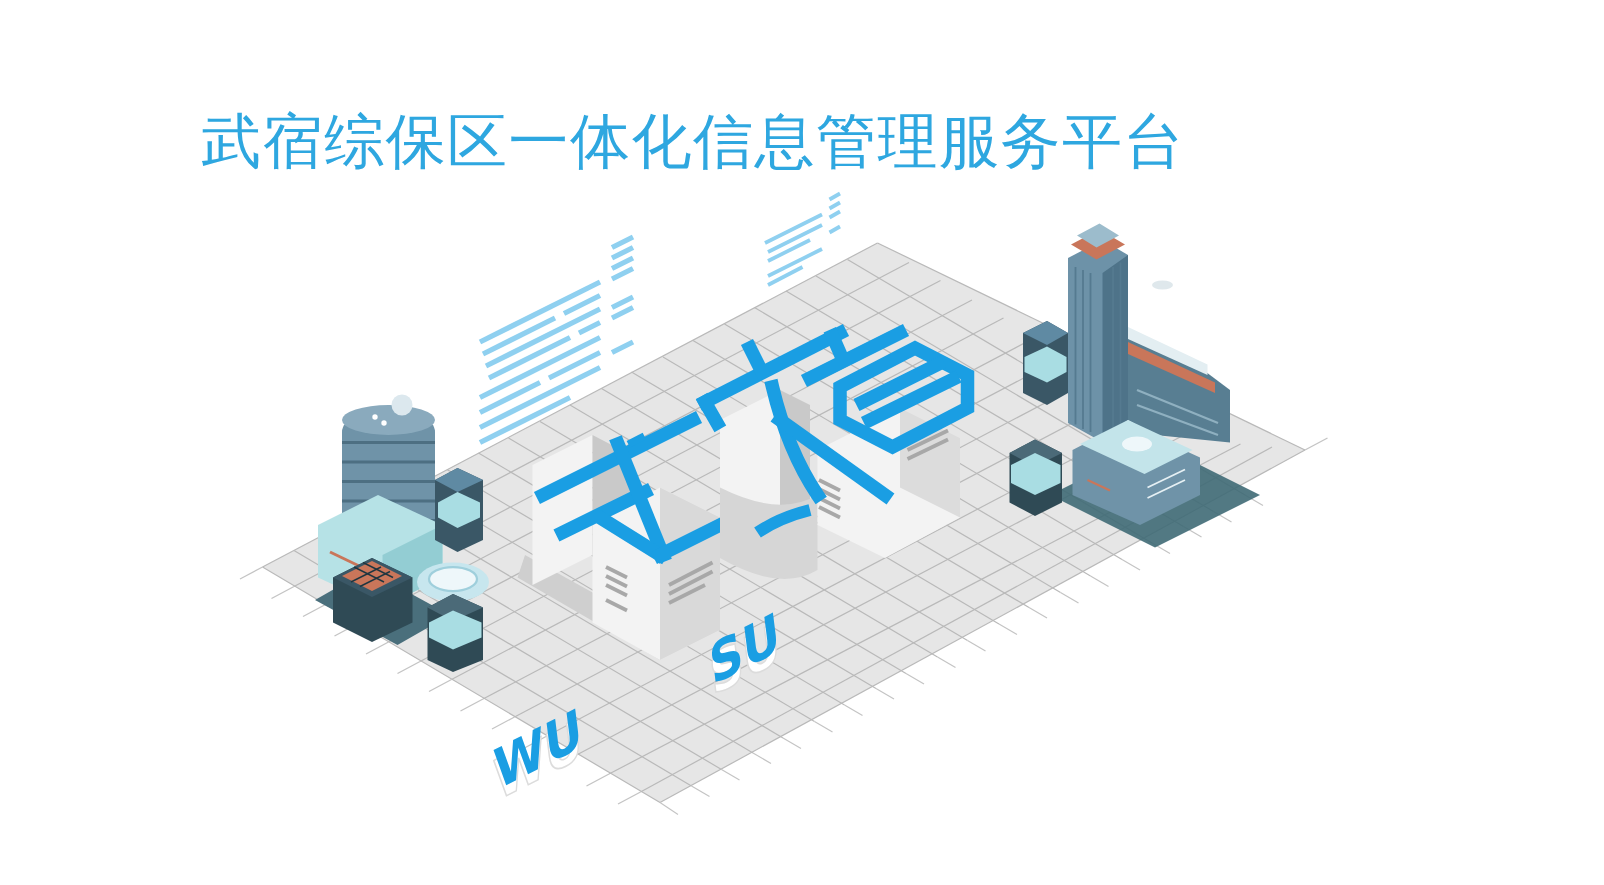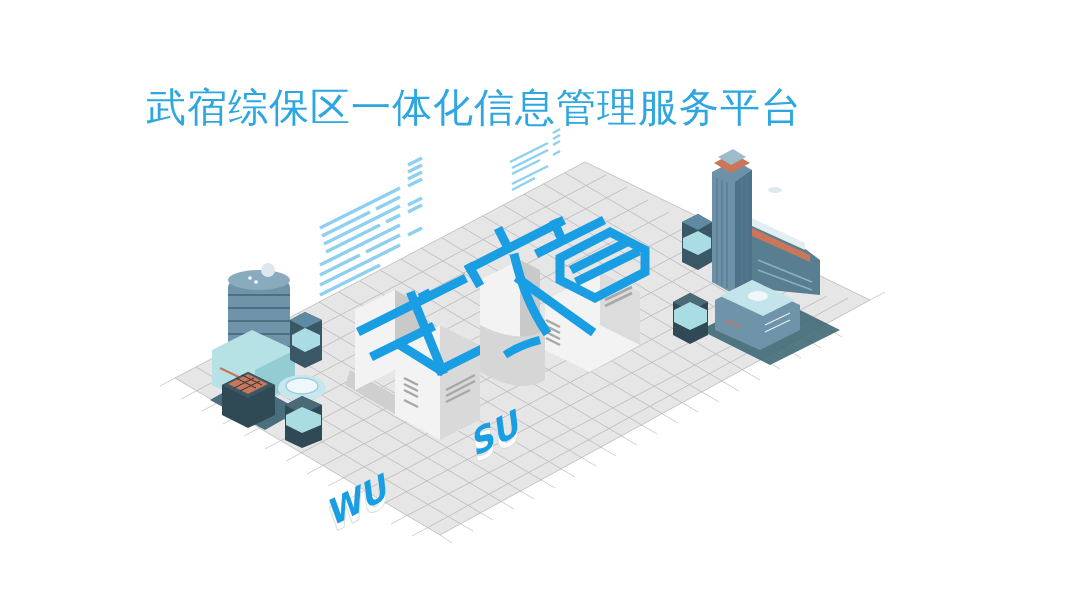--- a/index.html
+++ b/index.html
@@ -1,19 +1,19 @@
 <!DOCTYPE html>
 <html><head>
 <meta charset="utf-8">
 <style>
   html, body { margin: 0; padding: 0; background: #ffffff; }
   body { width: 1069px; height: 590px; position: relative; overflow: hidden;
          font-family: "DejaVu Sans", "Liberation Sans", sans-serif; }
   .title {
-    position: absolute; left: 134px; top: 66px; margin: 12px;
+    position: absolute; left: 134px; top: 66px; margin: 0;
     font-size: 40px; line-height: 58px; font-weight: normal;
     letter-spacing: 1px; white-space: nowrap;
   }
   .illustration { position: absolute; left: 0; top: 0; width: 1069px; height: 590px; }
   .latin { font-family: "DejaVu Sans", "Liberation Sans", sans-serif; font-weight: bold; }
 </style>
 </head>
 <body>
 
 <h1 class="title" style="color:#2ea7e0;">武宿综保区一体化信息管理服务平台</h1>

